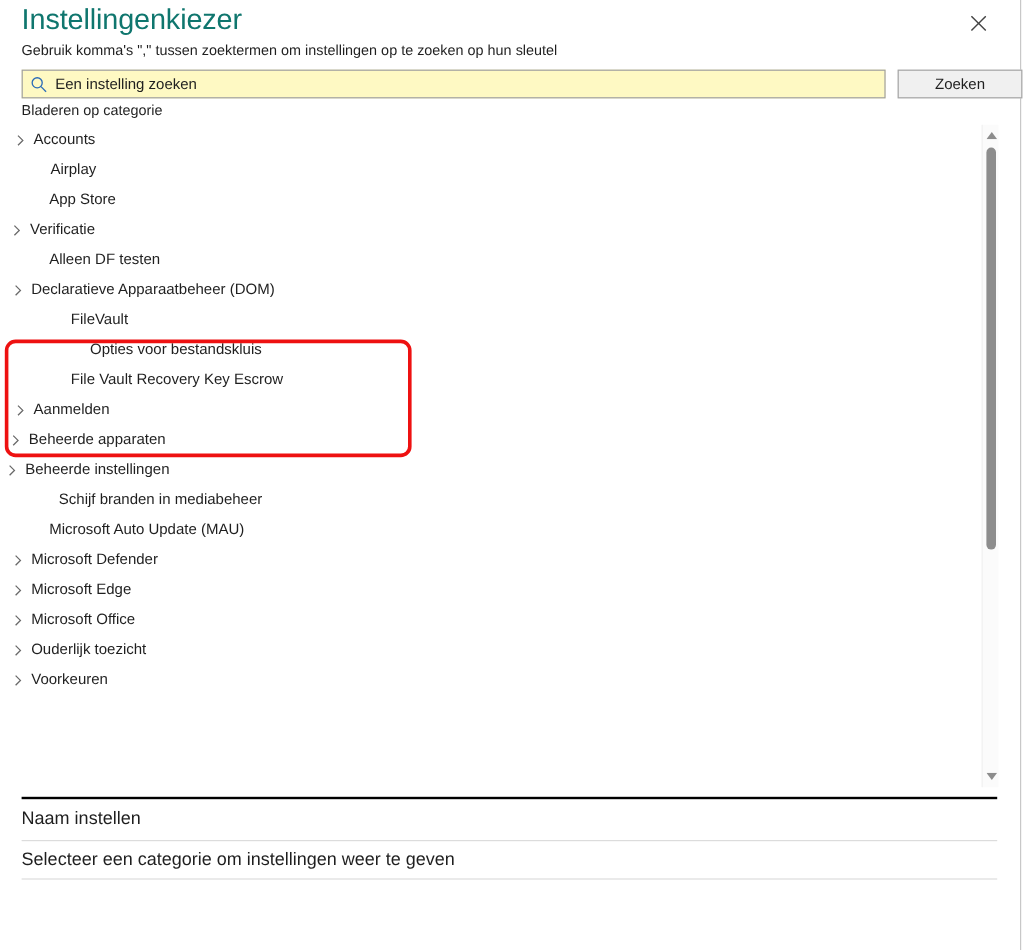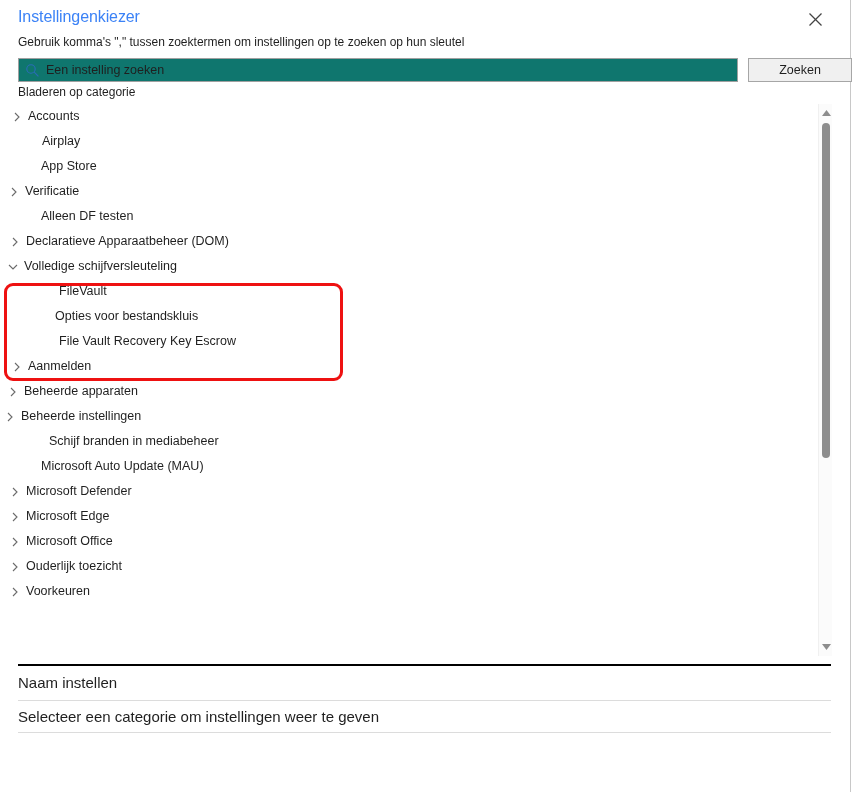--- a/index.html
+++ b/index.html
@@ -26,23 +26,23 @@
     box-sizing: border-box;
   }
 
   
   .title-row {
     position: absolute;
     left: 18px; top: 4px;
     right: 0;
   }
   .dialog-title {
-    font-size: 16px;
+    font-size: 24px;
     font-weight: 400;
-    color: #3b82f6;
+    color: #0f766e;
     line-height: 26px;
     letter-spacing: -0.1px;
   }
   .dialog-subtitle {
     position: absolute;
     left: 18px; top: 35px;
     font-size: 12px;
     color: #1f1f1f;
     line-height: 15px;
   }
@@ -66,21 +66,21 @@
     left: 18px; top: 58px;
     right: 0;
     height: 24px;
   }
   .search-box {
     position: absolute;
     left: 0; top: 0;
     width: 720px;
     height: 24px;
     border: 1px solid #a0a0a0;
-    background: #0f766e;
+    background: #fef9c3;
     box-sizing: border-box;
     display: flex;
     align-items: center;
     padding-left: 6px;
   }
   .search-icon {
     width: 15px; height: 15px;
     flex: 0 0 auto;
     margin-right: 6px;
     display: block;
@@ -315,42 +315,34 @@
         </div>
         <div class="tree-item">
           <span class="chev" style="margin-left: 8px;">
             <svg width="10" height="10" viewBox="0 0 10 10">
               <polyline points="3,1 7,5 3,9" fill="none" stroke="#6b6b6b" stroke-width="1.1"></polyline>
             </svg>
           </span>
           <span class="label" style="margin-left: 4px;">Declaratieve Apparaatbeheer (DOM)</span>
         </div>
         <div class="tree-item">
-          <span class="chev" style="margin-left: 6px;">
-            <svg width="10" height="10" viewBox="0 0 10 10">
-              <polyline points="1,3 5,7 9,3" fill="none" stroke="#6b6b6b" stroke-width="1.1"></polyline>
-            </svg>
-          </span>
-          <span class="label" style="margin-left: 4px;">Volledige schijfversleuteling</span>
-        </div>
-        <div class="tree-item">
           <span class="chev empty" style="margin-left: 41px;">
             <svg width="10" height="10" viewBox="0 0 10 10">
               <polyline points="3,1 7,5 3,9" fill="none" stroke="#6b6b6b" stroke-width="1.1"></polyline>
             </svg>
           </span>
           <span class="label" style="margin-left: 4px;">FileVault</span>
         </div>
         <div class="tree-item">
           <span class="chev empty" style="margin-left: 41px;">
             <svg width="10" height="10" viewBox="0 0 10 10">
               <polyline points="3,1 7,5 3,9" fill="none" stroke="#6b6b6b" stroke-width="1.1"></polyline>
             </svg>
           </span>
-          <span class="label" style="margin-left: 0; text-align: center;">Opties voor bestandskluis</span>
+          <span class="label" style="margin-left: 20px; text-align: center;">Opties voor bestandskluis</span>
         </div>
         <div class="tree-item">
           <span class="chev empty" style="margin-left: 41px;">
             <svg width="10" height="10" viewBox="0 0 10 10">
               <polyline points="3,1 7,5 3,9" fill="none" stroke="#6b6b6b" stroke-width="1.1"></polyline>
             </svg>
           </span>
           <span class="label" style="margin-left: 4px;">File Vault Recovery Key Escrow</span>
         </div>
         <div class="tree-item">

